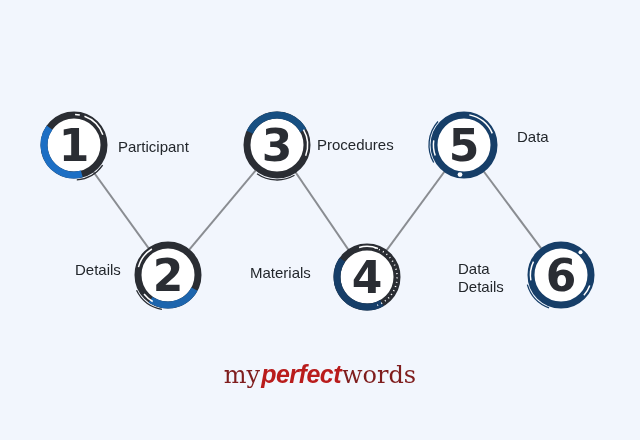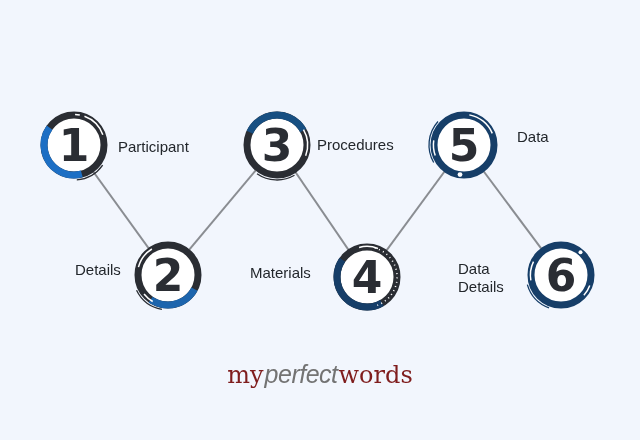--- a/index.html
+++ b/index.html
@@ -45,24 +45,24 @@
     white-space: nowrap;
   }
   .logo-gray {
     font-family: "DejaVu Serif", serif;
     font-size: 24px;
     color: #7f1d1d;
   }
   .logo-blue {
     font-family: "Liberation Sans", sans-serif;
     font-style: italic;
-    font-weight: 400;
+    font-weight: 700;
     font-size: 25px;
     letter-spacing: -0.5px;
-    color: #737373;
+    color: #b91c1c;
     padding: 0 1px;
   }
 </style>
 </head>
 <body>
 
 <div class="canvas">
 
   <svg class="diagram" width="640" height="440" viewBox="0 0 640 440">
 

